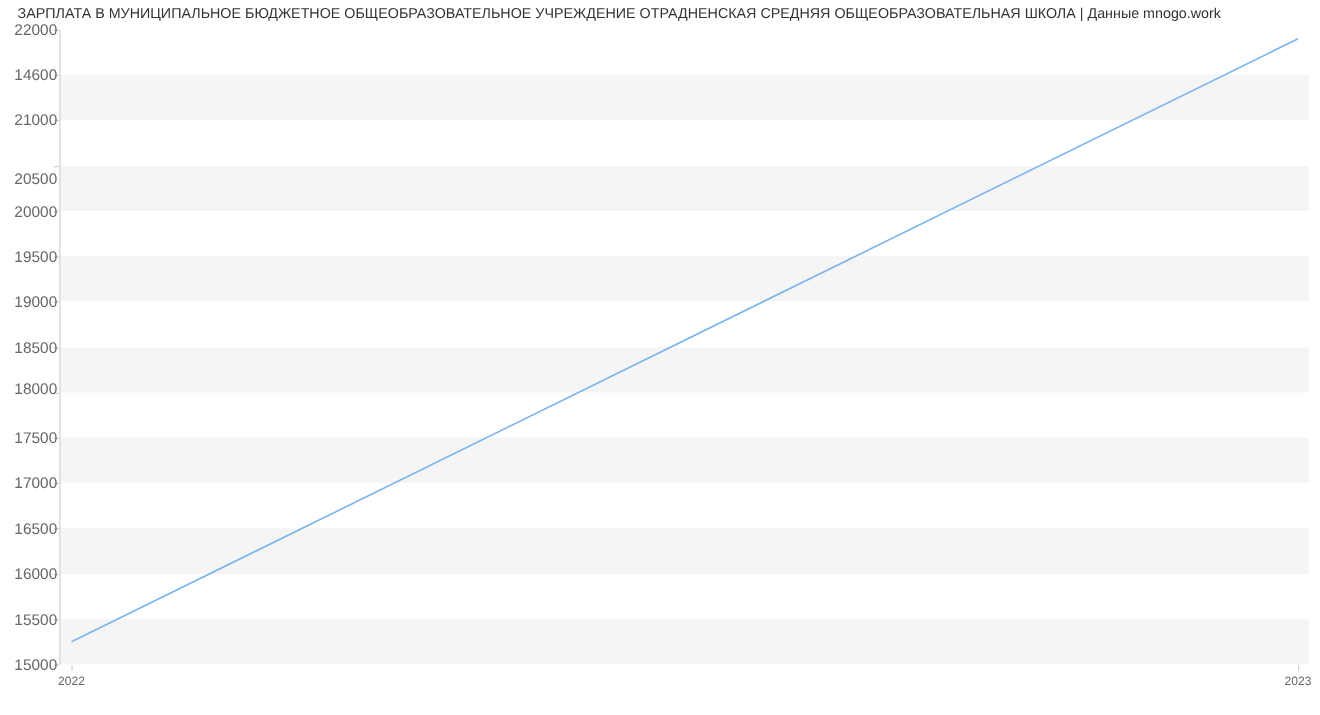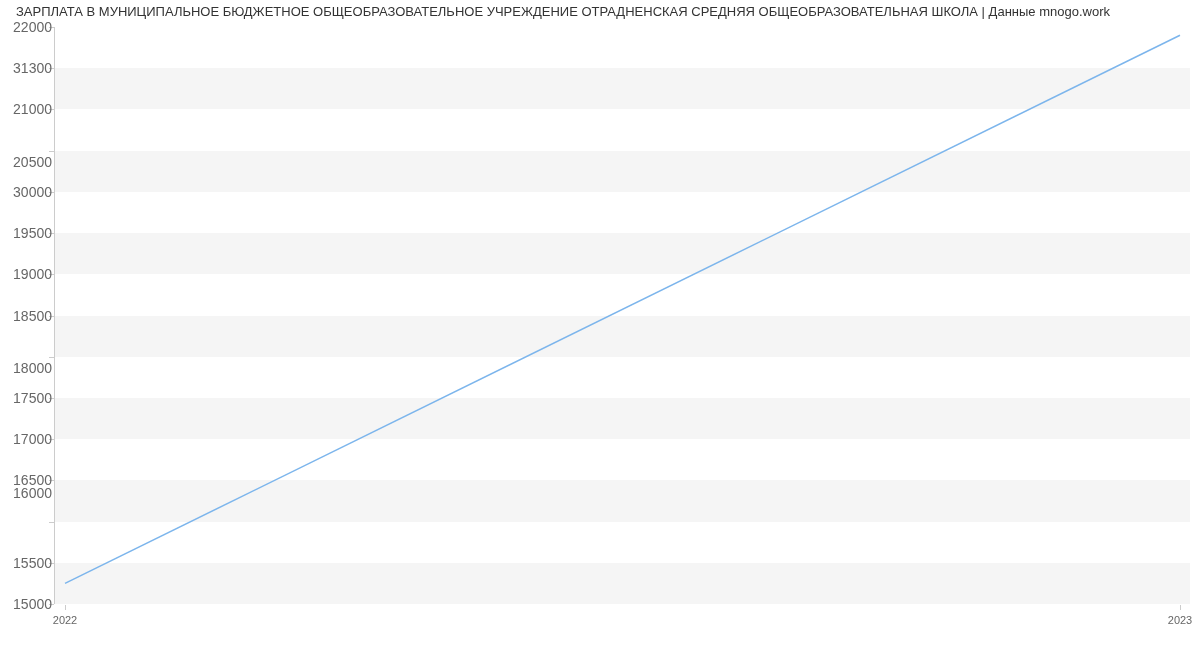--- a/index.html
+++ b/index.html
@@ -126,25 +126,25 @@
     <div class="y-tick" style="top: 41.2143px;"></div>
     <div class="y-tick" style="top: 0px;"></div>
     <div class="x-tick" style="left: 10px;"></div>
     <div class="x-tick-label" style="left: 10px;">2022</div>
     <div class="x-tick" style="left: 1125px;"></div>
     <div class="x-tick-label" style="left: 1125px;">2023</div>
   </div>
 
 <div class="y-tick-label" style="top: 604px;">15000</div>
 <div class="y-tick-label" style="top: 562.786px;">15500</div>
-<div class="y-tick-label" style="top: 493px;">16000</div>
+<div class="y-tick-label" style="top: 521px;">16000</div>
 <div class="y-tick-label" style="top: 480.357px;">16500</div>
 <div class="y-tick-label" style="top: 439.143px;">17000</div>
 <div class="y-tick-label" style="top: 397.929px; margin-left: 25px;">17500</div>
-<div class="y-tick-label" style="top: 368px;">18000</div>
+<div class="y-tick-label" style="top: 353px;">18000</div>
 <div class="y-tick-label" style="top: 315.5px;">18500</div>
 <div class="y-tick-label" style="top: 274.286px;">19000</div>
 <div class="y-tick-label" style="top: 233.071px;">19500</div>
-<div class="y-tick-label" style="top: 191.857px;">30000</div>
+<div class="y-tick-label" style="top: 191.857px;">20000</div>
 <div class="y-tick-label" style="top: 162px;">20500</div>
 <div class="y-tick-label" style="top: 109.429px;">21000</div>
-<div class="y-tick-label" style="top: 68.2143px;">31300</div>
+<div class="y-tick-label" style="top: 68.2143px;">14600</div>
 <div class="y-tick-label" style="top: 27px;">22000</div>
 
 </body></html>

